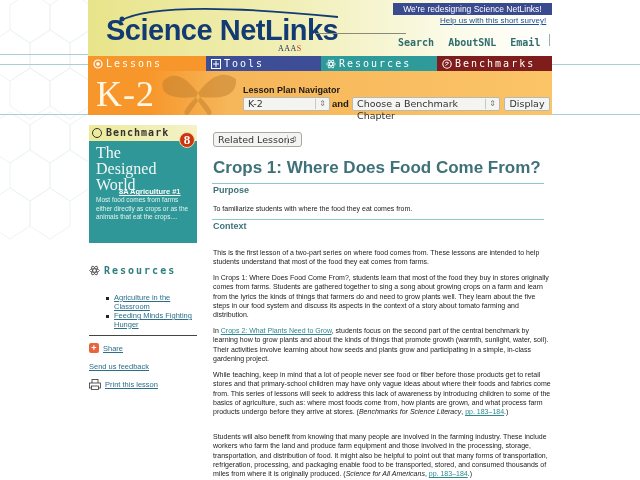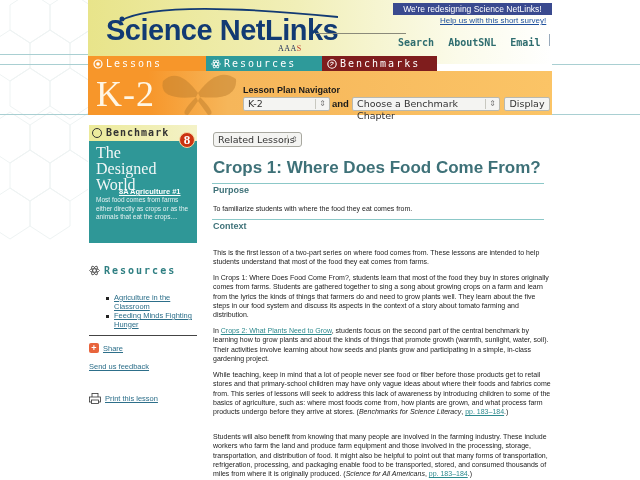--- a/index.html
+++ b/index.html
@@ -80,21 +80,21 @@
   .res-list { position: absolute; left: 104px; top: 294px; width: 96px; list-style: none; }
   .res-list li { position: relative; padding-left: 10px; font-size: 7.5px; line-height: 8.5px; margin-bottom: 1px; }
   .res-list li::before { content: ""; position: absolute; left: 2px; top: 3px; width: 3px; height: 3px; background: #222; }
   .res-list a { color: #2d6f8a; text-decoration: underline; text-align: right; }
   .side-rule { position: absolute; left: 89px; top: 335px; width: 108px; height: 1px; background: #444; }
   .share { position: absolute; left: 89px; top: 343px; display: flex; align-items: center; }
   .share .plus { width: 10px; height: 10px; background: #e8643c; border-radius: 2px; color: #fff; font-size: 9px;
                  line-height: 10px; text-align: center; font-weight: bold; }
   .share a { margin-left: 4px; font-size: 7.5px; color: #2d6f8a; text-decoration: underline; }
   .feedback { position: absolute; left: 89px; top: 362px; font-size: 7.5px; color: #2d6f8a; text-decoration: underline; }
-  .print { position: absolute; left: 89px; top: 393px; display: flex; align-items: center; }
+  .print { position: absolute; left: 89px; top: 379px; display: flex; align-items: center; }
   .print .ic { width: 12px; height: 11px; position: relative; }
   .print a { margin-left: 4px; font-size: 7.5px; color: #2d6f8a; text-decoration: underline; }
 
   
   .related { position: absolute; left: 213px; top: 132px; width: 89px; height: 15px; background: #f4f4f2;
              border: 1px solid #a8a8a0; border-radius: 3px; font-family: "DejaVu Sans", sans-serif; font-size: 9.5px;
              color: #333; line-height: 13px; padding-left: 4px; }
   .related .arrow { position: absolute; right: 3px; top: 0; font-size: 8px; color: #777; }
   .related .sep { position: absolute; right: 13px; top: 2px; width: 1px; height: 10px; background: #c8c8c0; }
   .page-title { position: absolute; left: 213px; top: 158px; font-size: 17px; font-weight: bold; color: #3e7178; }
@@ -157,20 +157,29 @@
 <div class="nav">
   <div class="nav-item nav-lessons">
     <span class="ic">
       <svg width="10" height="10" viewBox="0 0 10 10">
           <circle cx="5" cy="5" r="4" stroke="#fff" stroke-width="1.2" fill="none"></circle>
           <circle cx="5" cy="5" r="1.8" fill="#fff"></circle>
         </svg>
     </span>
     <span>Lessons</span>
   </div>
+  <div class="nav-item nav-tools">
+    <span class="ic">
+      <svg width="10" height="10" viewBox="0 0 10 10">
+          <rect x="0.5" y="0.5" width="9" height="9" stroke="#fff" fill="none"></rect>
+          <path d="M5 2 V8 M2 5 H8" stroke="#fff"></path>
+        </svg>
+    </span>
+    <span>Tools</span>
+  </div>
   <div class="nav-item nav-resources">
     <span class="ic">
       <svg width="10" height="10" viewBox="0 0 10 10">
           <ellipse cx="5" cy="5" rx="4.5" ry="1.6" stroke="#fff" fill="none" stroke-width="0.8"></ellipse>
           <ellipse cx="5" cy="5" rx="4.5" ry="1.6" stroke="#fff" fill="none" stroke-width="0.8" transform="rotate(60 5 5)"></ellipse>
           <ellipse cx="5" cy="5" rx="4.5" ry="1.6" stroke="#fff" fill="none" stroke-width="0.8" transform="rotate(120 5 5)"></ellipse>
         </svg>
     </span>
     <span>Resources</span>
   </div>

